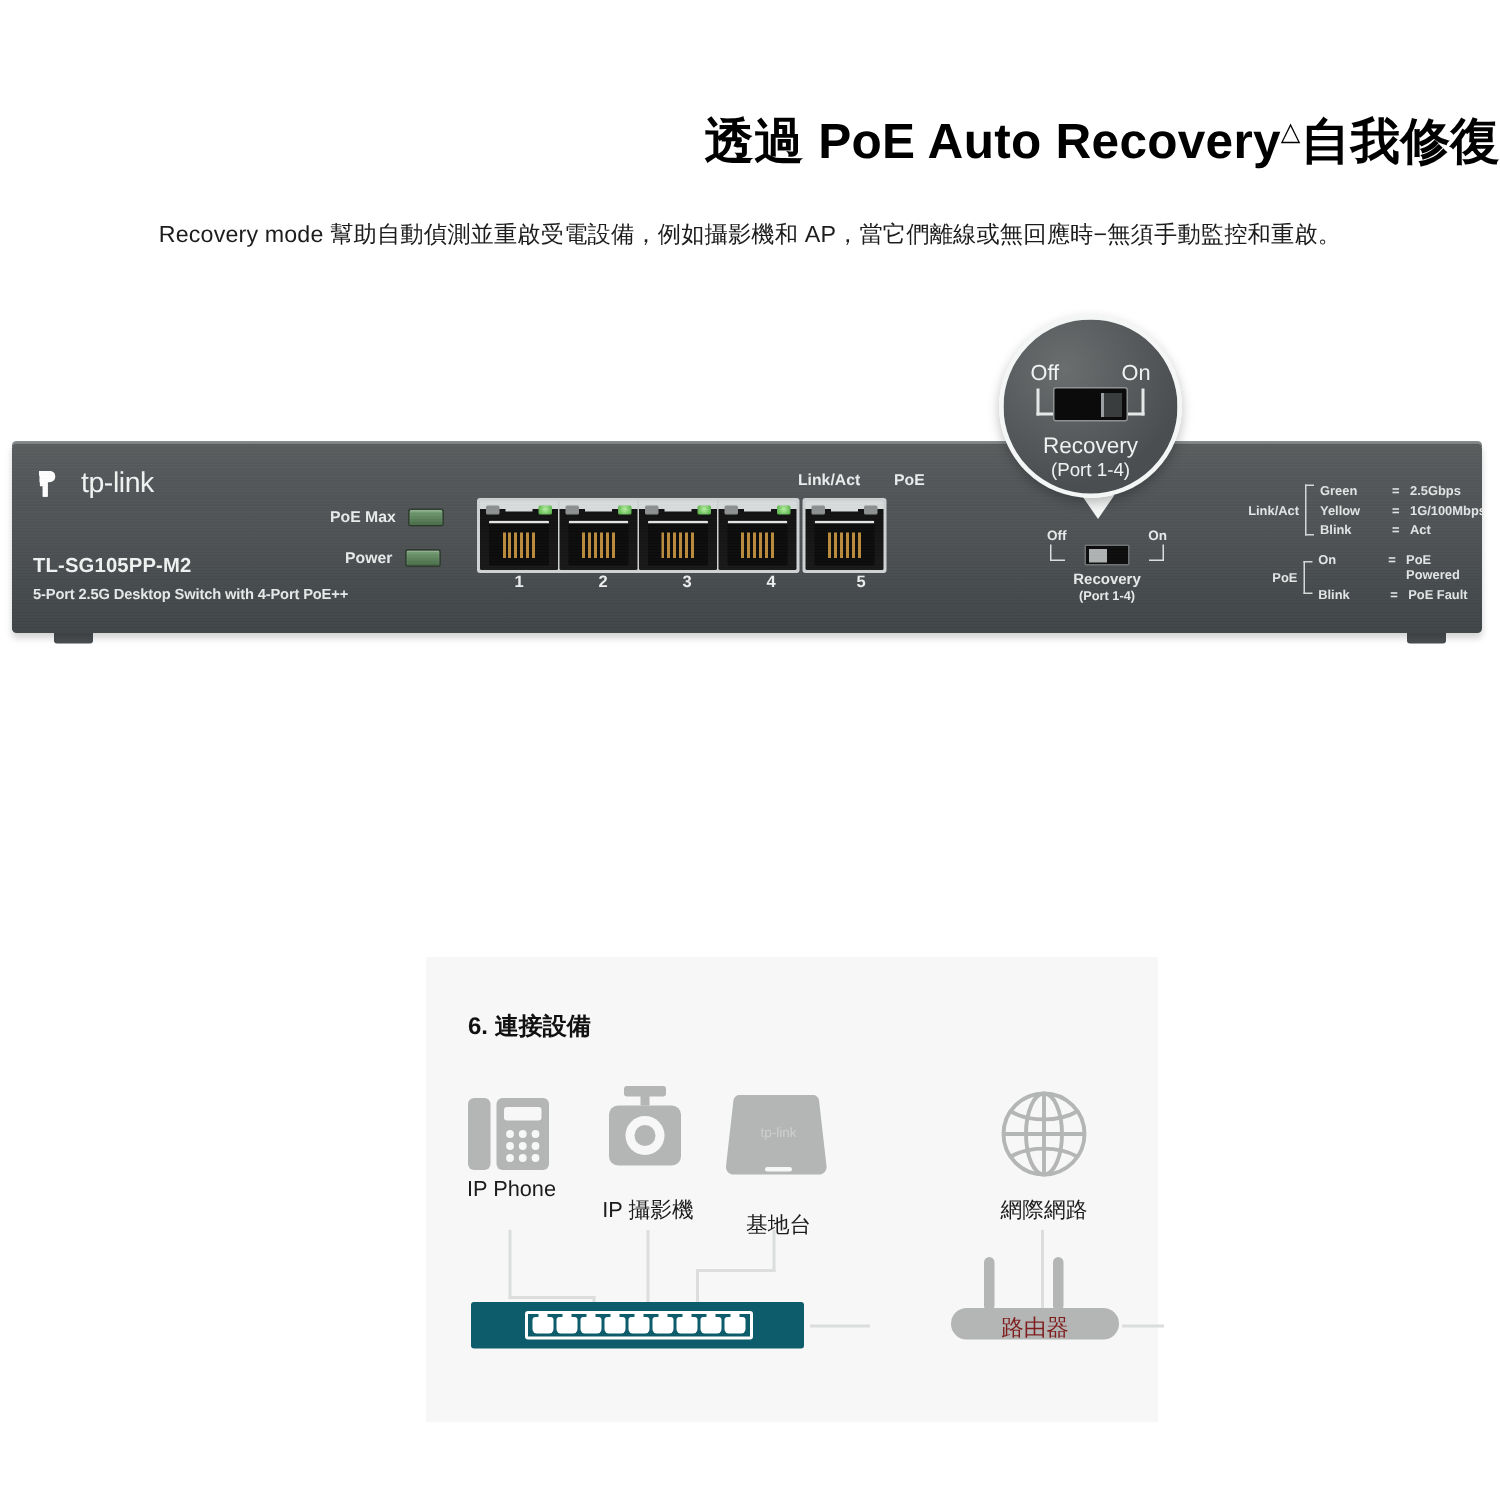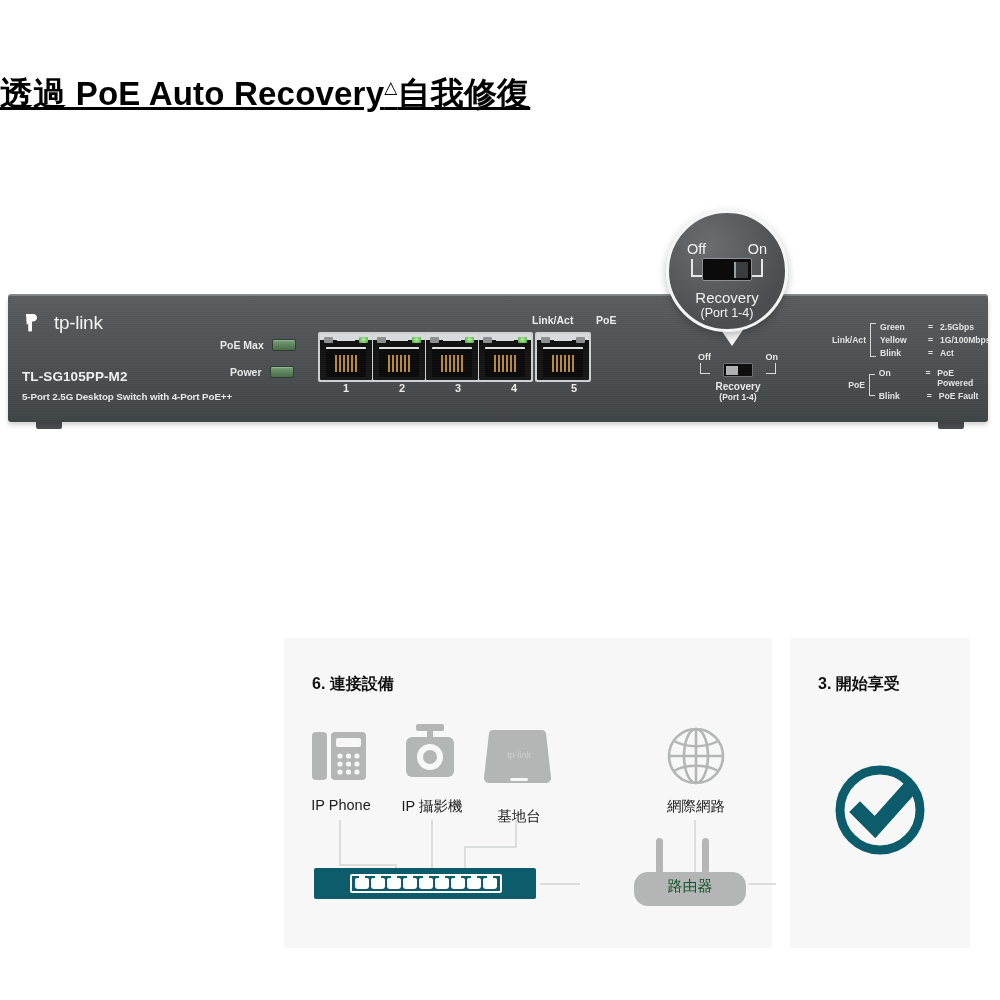--- a/index.html
+++ b/index.html
@@ -8,24 +8,23 @@
     background: #ffffff;
     font-family: "Liberation Sans", "DejaVu Sans", sans-serif;
     color: #1a1a1a;
     overflow: hidden;
   }
   .page { position: relative; width: 1000px; height: 1000px; }
 
   
   .h1 {
     position: absolute; top: 72px; left: 0; width: 1000px;
-    text-align: left;
+    text-align: right;
     font-size: 33px; font-weight: 700; letter-spacing: .2px;
     color: #000;
-    text-decoration: underline;
   }
   .h1 .sup { font-size: 17px; vertical-align: super; font-weight: 400; }
   .sub {
     position: absolute; top: 146px; left: 0; width: 1000px;
     text-align: center; font-size: 15.5px; color: #1c1c1c; letter-spacing: .1px;
   }
 
   
   .device-wrap { position: absolute; left: 0; top: 210px; width: 1000px; height: 230px; }
 
@@ -207,42 +206,43 @@
   .dev-icon { position:absolute; color:#b4b6b6; }
   .dev-label { position:absolute; font-size:14.5px; color:#1c1c1c; text-align:center; }
 
   .c2-switch { left:30px; top:230px; width:222px; height:31px; }
   .c2-ports { position:absolute; left:36px; top:6px; display:flex; gap:2px;
     border:2px solid #fff; border-radius:2px; padding:2px 3px; }
   .c2-port { width:14px; height:11px; background:#fff; border-radius:2px 2px 3px 3px; position:relative; }
   .c2-port::before{ content:""; position:absolute; left:4px; top:-2px; width:6px; height:3px; background:#fff; }
 
   .router {
-    position:absolute; left:350px; top:234px; width:112px; height:34px;
+    position:absolute; left:350px; top:234px; width:112px; height:21px;
     background:#b4b6b6; border-radius:14px;
-    color:#14532d; font-size:15px; text-align:center; line-height:27px;
+    color:#7f1d1d; font-size:15px; text-align:center; line-height:27px;
   }
   .ant { position:absolute; width:7px; height:36px; background:#b4b6b6; border-radius:4px; top:200px; }
   .ant.a1 { left:372px; } .ant.a2 { left:418px; }
 
   .lineC { position:absolute; background:#dcdddd; }
 
   
   .check-wrap { position:absolute; left:40px; top:122px; width:100px; height:100px; }
 
   
   [data-bind] { white-space: pre-wrap; }
 </style>
 </head>
 <body>
 
 <div class="page">
 
   <div class="h1"><span data-bind="section1.heading_main">透過 PoE Auto Recovery</span><span class="sup" data-bind="section1.heading_sup">△</span><span data-bind="section1.heading_tail">自我修復</span></div>
 
+  <div class="sub" data-bind="section1.subtitle">Recovery mode 幫助自動偵測並重啟受電設備，例如攝影機和 AP，當它們離線或無回應時−無須手動監控和重啟。</div>
 
   <div class="device-wrap">
 
     <div class="dev-top-edge"></div>
     <div class="dev-foot l"></div>
     <div class="dev-foot r"></div>
 
     <div class="device">
 
       <div class="brand">
@@ -420,21 +420,21 @@
               <circle cx="47" cy="28" r="2.6"></circle>
             <circle cx="30" cy="36" r="2.6"></circle>
               <circle cx="38.5" cy="36" r="2.6"></circle>
               <circle cx="47" cy="36" r="2.6"></circle>
             <circle cx="30" cy="44" r="2.6"></circle>
               <circle cx="38.5" cy="44" r="2.6"></circle>
               <circle cx="47" cy="44" r="2.6"></circle>
           </g>
         </svg>
       </span>
-      <span class="dev-label" style="left:14px; top:159px; width:86px;" data-bind="section2.card2_devices.0.label">IP Phone</span>
+      <span class="dev-label" style="left:14px; top:147px; width:86px;" data-bind="section2.card2_devices.0.label">IP Phone</span>
 
       <span class="dev-icon" style="left:120px; top:86px;">
         <svg width="52" height="60" viewBox="0 0 52 60" fill="#b4b6b6">
           <rect x="12" y="0" width="28" height="7" rx="2"></rect>
           <rect x="23" y="6" width="6" height="7"></rect>
           <path d="M8 13h36a6 6 0 0 1 6 6v28a6 6 0 0 1-6 6H8a6 6 0 0 1-6-6V19a6 6 0 0 1 6-6z"></path>
           <circle cx="26" cy="33" r="13" fill="#f7f7f7"></circle>
           <circle cx="26" cy="33" r="7"></circle>
         </svg>
       </span>
@@ -484,26 +484,16 @@
           <span class="c2-port"></span>
           <span class="c2-port"></span>
           <span class="c2-port"></span>
           <span class="c2-port"></span>
           <span class="c2-port"></span>
           <span class="c2-port"></span>
         </span>
       </div>
     </div>
 
-    <div class="card c3">
-      <div class="card-title" data-bind="section2.cards.2.title">3. 開始享受</div>
-      <span class="check-wrap">
-        <svg width="100" height="100" viewBox="0 0 100 100">
-          <circle cx="50" cy="50" r="40" fill="none" stroke="#0d5c6b" stroke-width="9"></circle>
-          <path d="M30 52 L45 67 L78 30" fill="none" stroke="#0d5c6b" stroke-width="15" stroke-linecap="square" stroke-linejoin="miter"></path>
-          <path d="M30 52 L45 67 L78 30" fill="none" stroke="#0d5c6b" stroke-width="15" stroke-linecap="square" stroke-linejoin="miter"></path>
-        </svg>
-      </span>
-    </div>
 
   </div>
 
 </div>
 
 </body></html>

